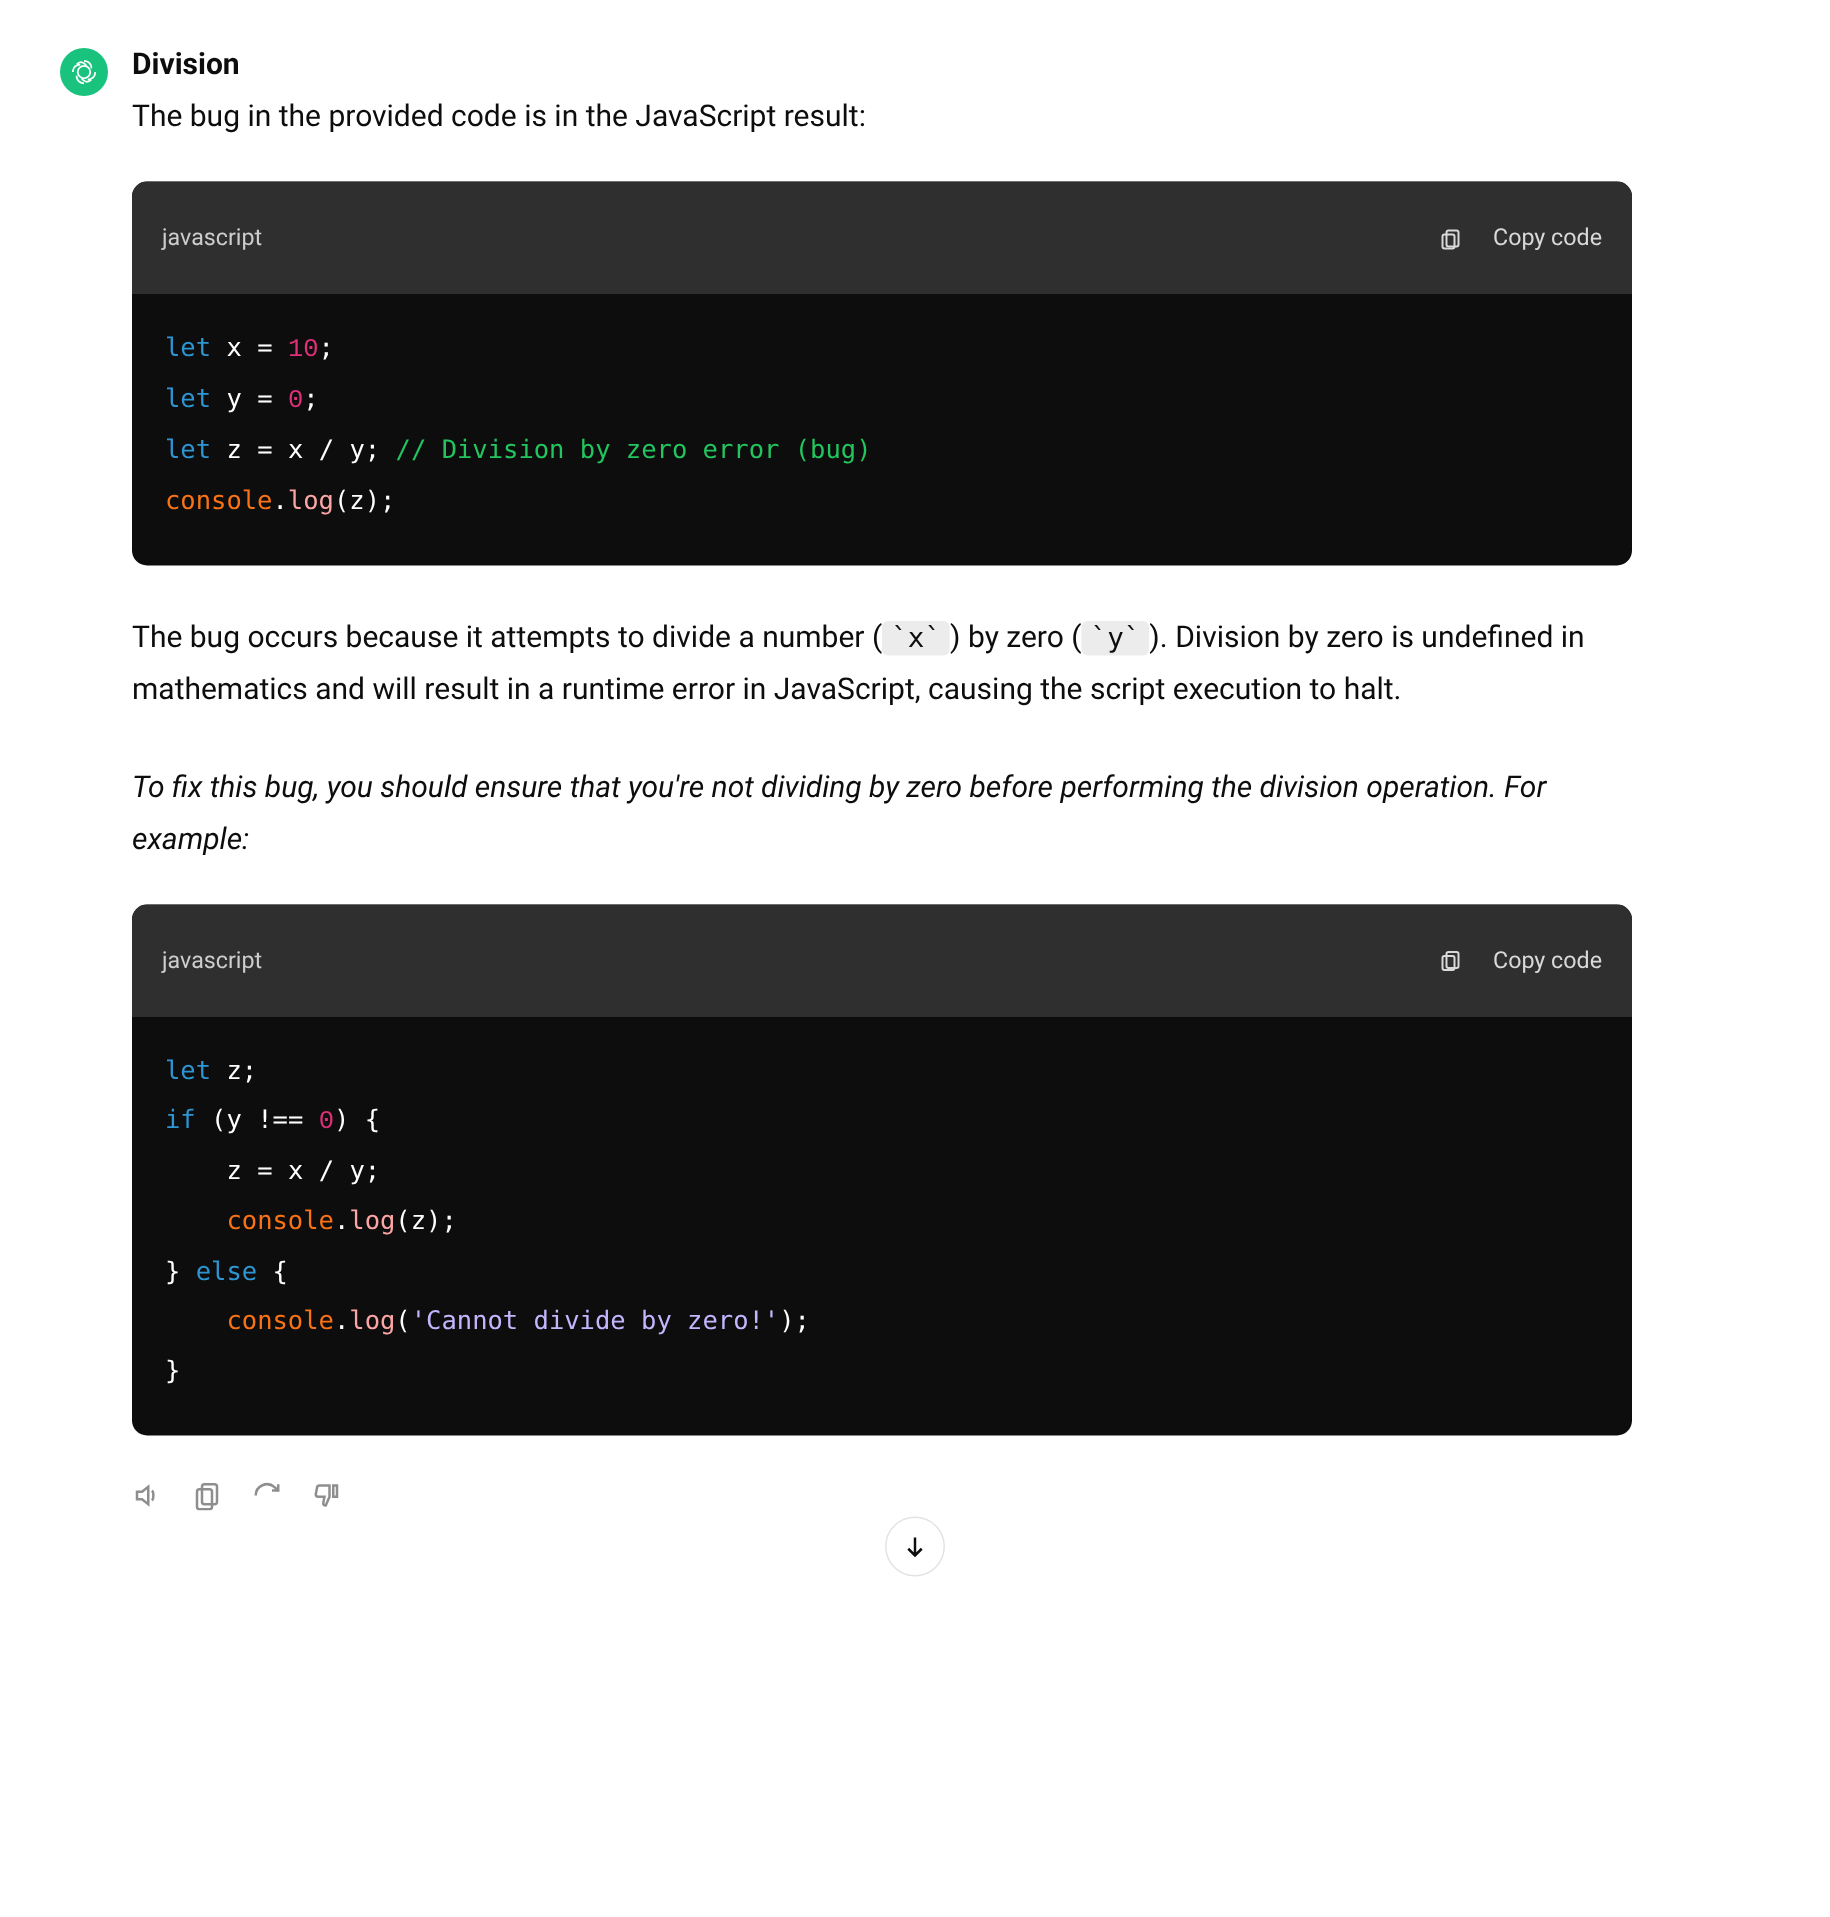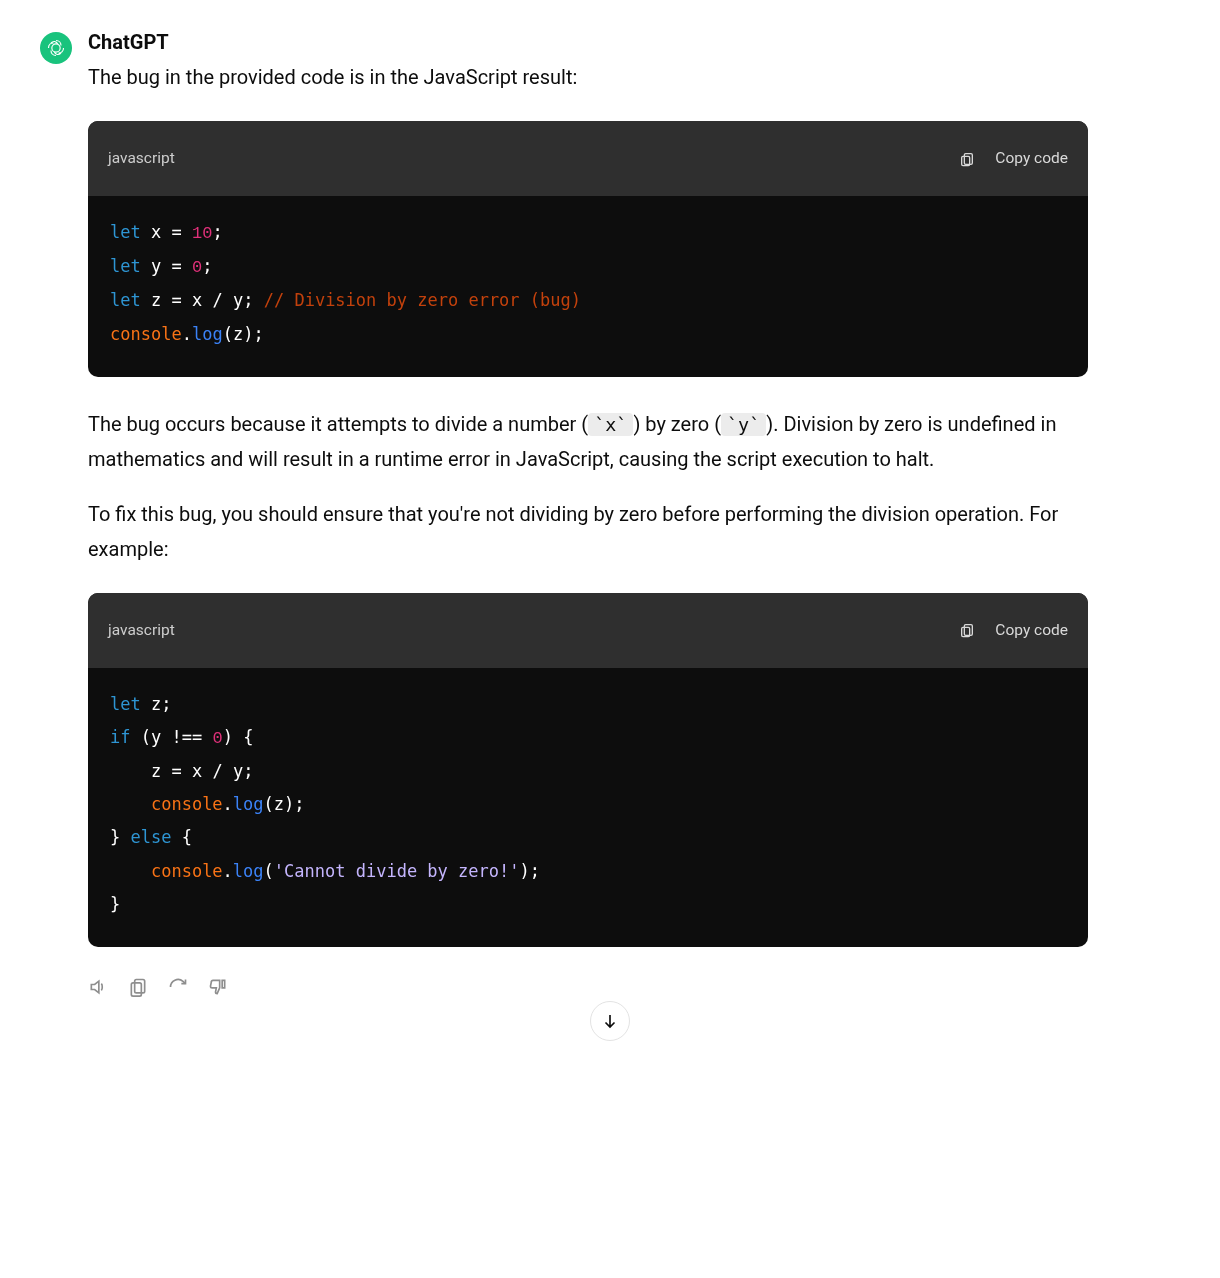--- a/index.html
+++ b/index.html
@@ -35,21 +35,21 @@
     font-size: 20px;
     margin-bottom: 6px;
     color: #0d0d0d;
   }
   .prose {
     font-size: 20px;
     line-height: 1.75;
     color: #0d0d0d;
   }
   .prose p { margin-bottom: 8px; }
-  .prose p + p { margin-top: 20px; }
+  .prose p + p { margin-top: 30px; font-style: italic; }
   .inline-code {
     font-family: ui-monospace, Menlo, Consolas, monospace;
     background: #ececec;
     padding: 1px 6px;
     border-radius: 4px;
     font-size: 0.92em;
   }
   .code-block {
     background: #0d0d0d;
     border-radius: 10px;
@@ -77,24 +77,24 @@
   .code-body {
     padding: 20px 22px 26px 22px;
     font-family: ui-monospace, Menlo, Consolas, monospace;
     font-size: 17px;
     line-height: 1.95;
     color: #ffffff;
     white-space: pre;
   }
   .tok-kw    { color: #2e95d3; }
   .tok-num   { color: #df3079; font-family: Liberation Mono, monospace; }
-  .tok-cmt   { color: #c2410c; }
+  .tok-cmt   { color: #22c55e; }
   .tok-id    { color: #ffffff; }
   .tok-punct { color: #ffffff; }
-  .tok-fn    { color: #3b82f6; }
+  .tok-fn    { color: #fca5a5; }
   .tok-obj   { color: #f97316; }
   .tok-str   { color: #c4b5fd; }
 
   .actions {
     display: flex;
     gap: 20px;
     margin-top: 14px;
     color: #8e8e8e;
   }
   .actions .act {
@@ -123,21 +123,21 @@
 
 <div class="message">
   <div class="avatar">
     <svg viewBox="0 0 24 24" fill="none" stroke="#fff" stroke-width="1.4">
       <circle cx="12" cy="12" r="5"></circle>
       <path d="M12 3c4 0 6 3 6 6M12 21c-4 0-6-3-6-6M3 12c0-4 3-6 6-6M21 12c0 4-3 6-6 6M6 6c3-3 6-2 8 1M18 18c-3 3-6 2-8-1"></path>
     </svg>
   </div>
 
   <div class="content">
-    <div class="author">ChatGPT</div>
+    <div class="author">Division</div>
 
     <div class="prose">
       <p>The bug in the provided code is in the JavaScript result:</p>
 
       <div class="code-block">
         <div class="code-header">
           <span>javascript</span>
           <span class="copy-btn">
             <svg viewBox="0 0 24 24" fill="none" stroke="currentColor" stroke-width="2">
               <rect x="8" y="4" width="12" height="16" rx="2"></rect>

